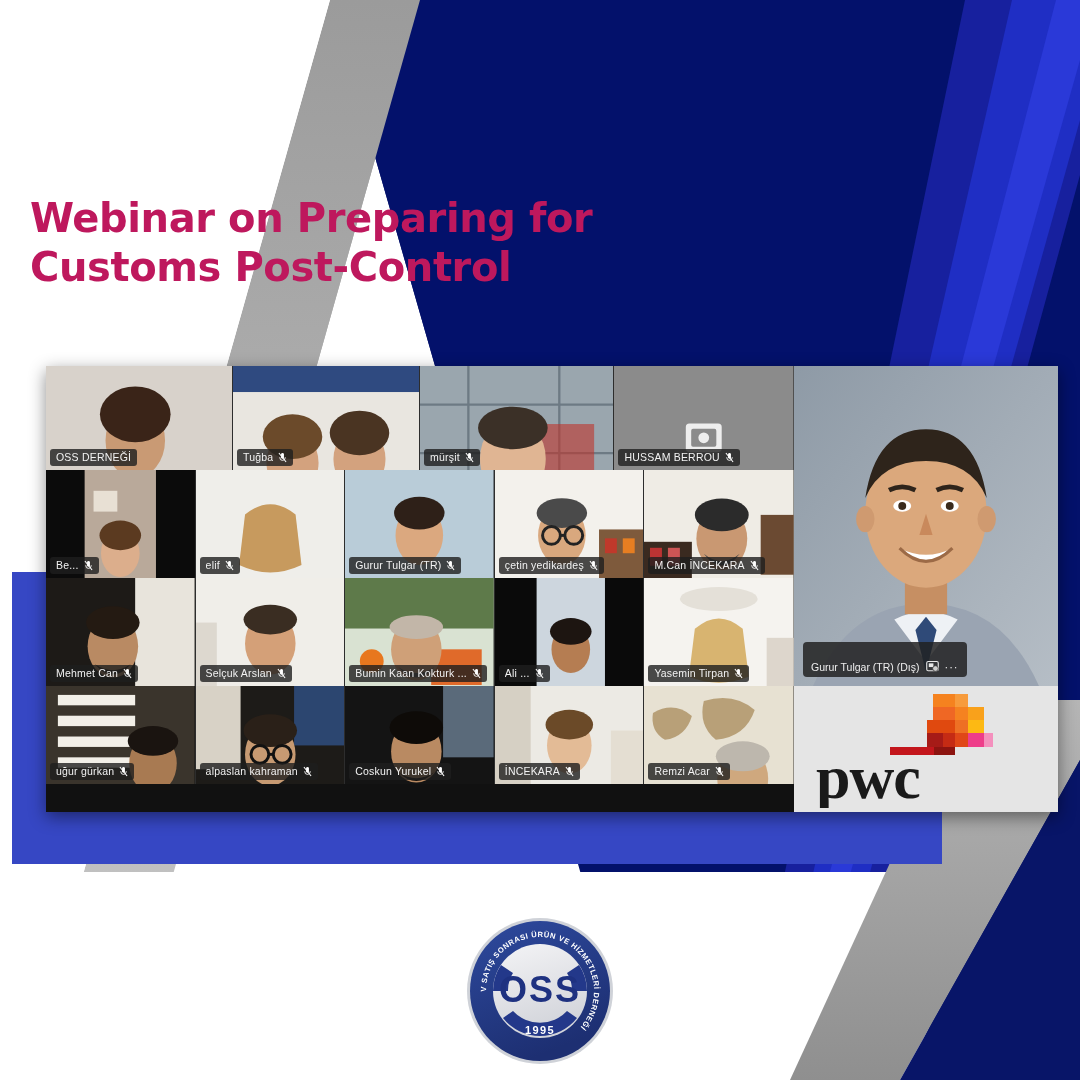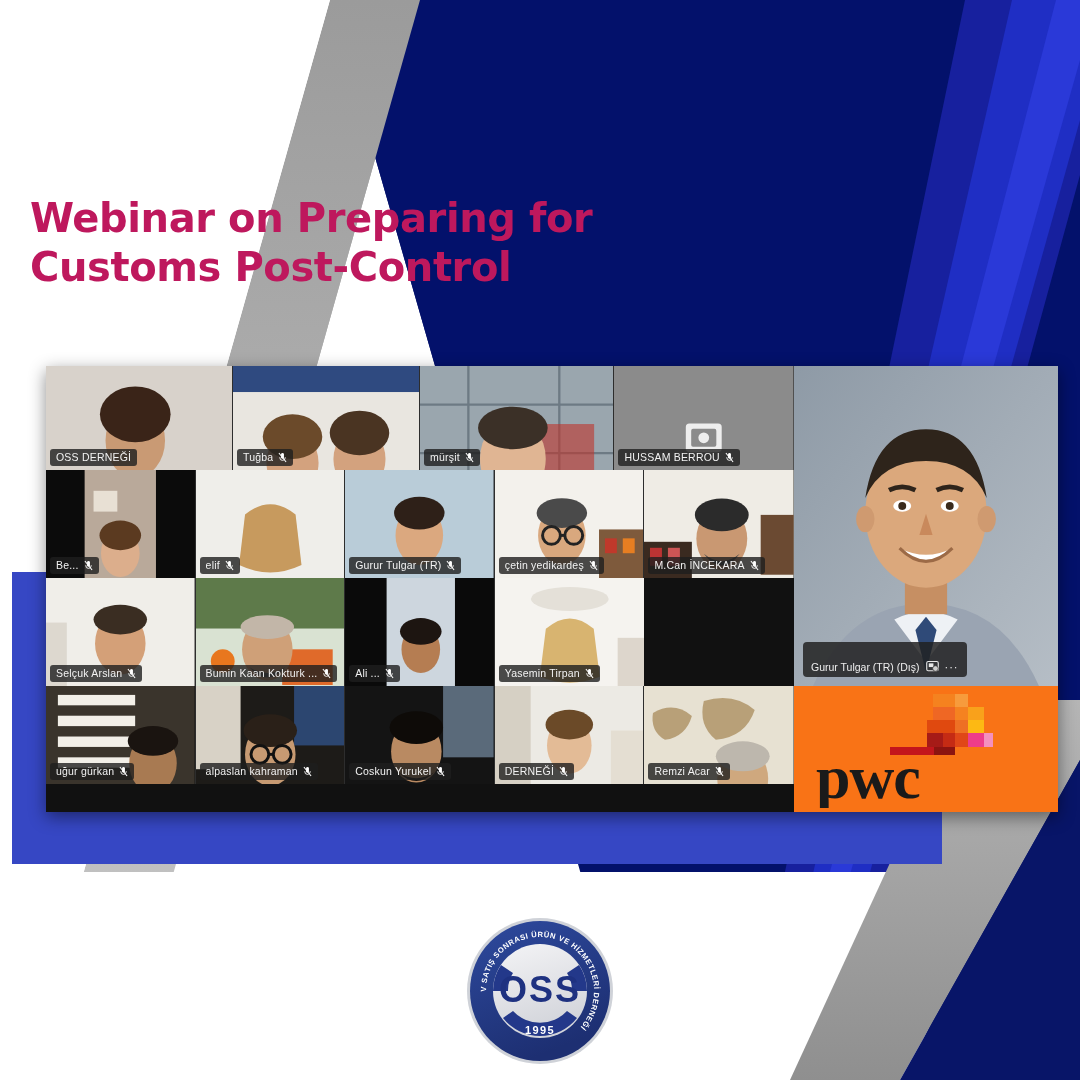--- a/index.html
+++ b/index.html
@@ -101,21 +101,21 @@
     color:#eee;
     font-size:10.5px;
     padding:18px 8px 4px 8px;
     border-radius:4px;
     display:flex; align-items:center; gap:6px;
     white-space:nowrap;
   }
   .dots{ letter-spacing:1px; font-size:11px; line-height:8px; }
   .pwc-box{
     flex:1;
-    background:#f97316;
+    background:#e5e5e5;
     position:relative;
   }
 
   
   .oss{
     position:absolute;
     left:463px; top:914px;
     width:154px; height:154px;
     z-index:6;
   }
@@ -354,20 +354,38 @@
               <path d="M2 5.6v.6a3 3 0 006 0v-.6" stroke="#fff" stroke-width="1" fill="none"></path>
               <path d="M1 1l8 10" stroke="#fff" stroke-width="1.2"></path>
             </svg>
         </div>
       </div>
     </div>
 
     <div class="grid-row r3">
       <div class="tile" style="width:20%">
         <svg class="vid" viewBox="0 0 100 100" preserveAspectRatio="none">
+          <rect width="100" height="100" fill="#1d1a17"></rect>
+          <rect x="60" y="0" width="40" height="100" fill="#e8e4dc"></rect>
+          <ellipse cx="45" cy="46" rx="17" ry="21" fill="#b98a63"></ellipse>
+          <path d="M19 100 q26 -30 52 0z" fill="#cfcfcb"></path>
+          <ellipse cx="45" cy="30" rx="18" ry="11" fill="#241a12"></ellipse>
+          <path d="M33 58 q12 14 24 0 q-12 8 -24 0z" fill="#2b1f16"></path>
+        </svg>
+        <div class="namebar">
+          <span class="nm">Mehmet Can</span>
+          <svg class="mute-ic" viewBox="0 0 10 12">
+              <path d="M5 1a1.6 1.6 0 011.6 1.6v3.2A1.6 1.6 0 015 7.4a1.6 1.6 0 01-1.6-1.6V2.6A1.6 1.6 0 015 1z" fill="#fff"></path>
+              <path d="M2 5.6v.6a3 3 0 006 0v-.6" stroke="#fff" stroke-width="1" fill="none"></path>
+              <path d="M1 1l8 10" stroke="#fff" stroke-width="1.2"></path>
+            </svg>
+        </div>
+      </div>
+      <div class="tile" style="width:20%">
+        <svg class="vid" viewBox="0 0 100 100" preserveAspectRatio="none">
           <rect width="100" height="100" fill="#f0eee9"></rect>
           <rect x="0" y="30" width="14" height="70" fill="#ddd8cf"></rect>
           <ellipse cx="50" cy="44" rx="17" ry="21" fill="#d4a078"></ellipse>
           <path d="M24 100 q26 -30 52 0z" fill="#9dc6e0"></path>
           <ellipse cx="50" cy="28" rx="18" ry="10" fill="#3a2d22"></ellipse>
         </svg>
         <div class="namebar">
           <span class="nm">Selçuk Arslan</span>
           <svg class="mute-ic" viewBox="0 0 10 12">
               <path d="M5 1a1.6 1.6 0 011.6 1.6v3.2A1.6 1.6 0 015 7.4a1.6 1.6 0 01-1.6-1.6V2.6A1.6 1.6 0 015 1z" fill="#fff"></path>
@@ -505,21 +523,21 @@
           <ellipse cx="50" cy="40" rx="15" ry="19" fill="#e3bb96"></ellipse>
           <path d="M26 100 q24 -32 48 0z" fill="#2f4a78"></path>
           <g fill="#fff" opacity=".8">
               <circle cx="38" cy="78" r="3"></circle>
               <circle cx="50" cy="84" r="3"></circle>
               <circle cx="62" cy="78" r="3"></circle>
             </g>
           <ellipse cx="50" cy="26" rx="16" ry="10" fill="#6b4a28"></ellipse>
         </svg>
         <div class="namebar">
-          <span class="nm">DERNEĞİ</span>
+          <span class="nm">İNCEKARA</span>
           <svg class="mute-ic" viewBox="0 0 10 12">
               <path d="M5 1a1.6 1.6 0 011.6 1.6v3.2A1.6 1.6 0 015 7.4a1.6 1.6 0 01-1.6-1.6V2.6A1.6 1.6 0 015 1z" fill="#fff"></path>
               <path d="M2 5.6v.6a3 3 0 006 0v-.6" stroke="#fff" stroke-width="1" fill="none"></path>
               <path d="M1 1l8 10" stroke="#fff" stroke-width="1.2"></path>
             </svg>
         </div>
       </div>
       <div class="tile" style="width:20%">
         <svg class="vid" viewBox="0 0 100 100" preserveAspectRatio="none">
           <rect width="100" height="100" fill="#e7e1d2"></rect>

